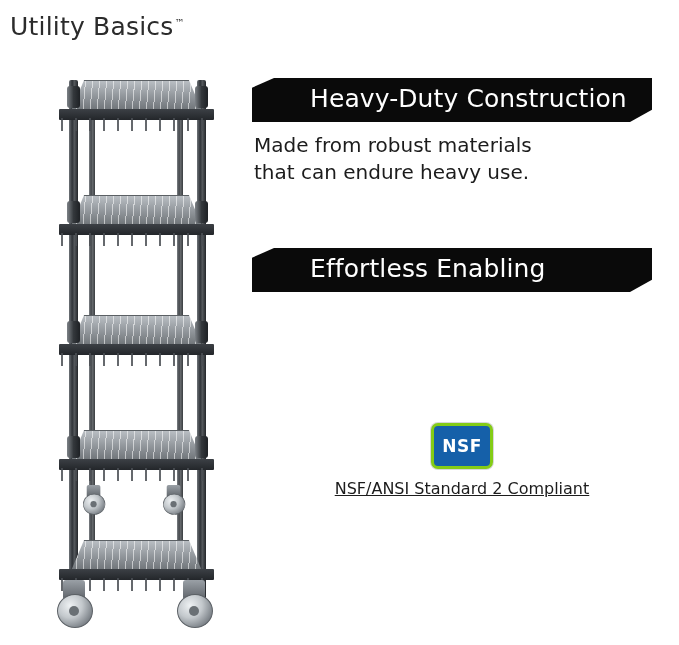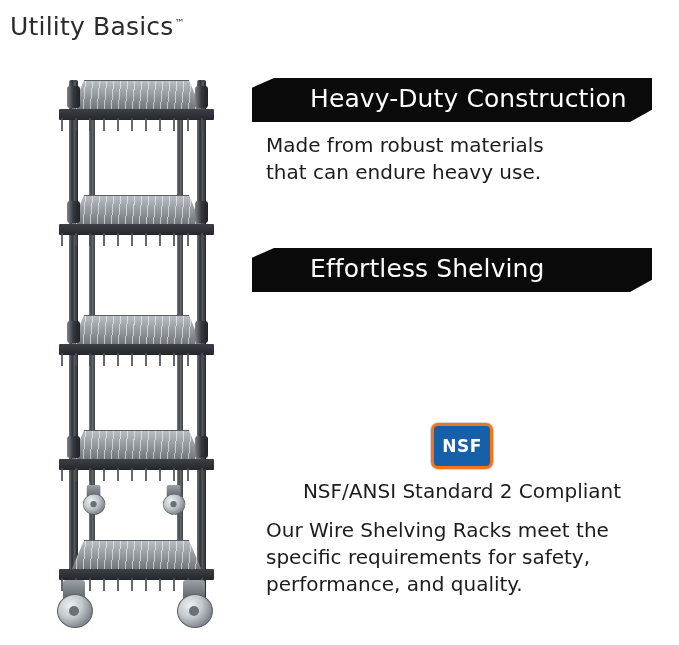--- a/index.html
+++ b/index.html
@@ -180,21 +180,21 @@
     font-size: 25px;
     font-weight: 400;
     letter-spacing: 0.1px;
     white-space: nowrap;
   }
 
   .para {
     font-size: 20px;
     line-height: 27px;
     color: #1c1c1c;
-    margin: 4px 0 0 14px;
+    margin: 4px 0 0 2px;
     white-space: pre-line;
   }
 
   .block-1 { position: absolute; left: 0; top: 0; width: 420px; }
   .block-2 { position: absolute; left: 0; top: 170px; width: 420px; }
   .block-3 { position: absolute; left: 0; top: 345px; width: 420px; }
 
   
   .nsf-wrap {
     display: flex;
@@ -206,28 +206,29 @@
     height: 40px;
     border-radius: 7px;
     background: #1560a9;
     color: #ffffff;
     display: flex;
     align-items: center;
     justify-content: center;
     font-size: 17px;
     font-weight: bold;
     letter-spacing: .5px;
-    border: 3px solid #f97316;
+    border: 3px solid #84cc16;
     box-shadow: 0 0 0 1px #d8d8d8;
   }
   .nsf-caption {
-    font-size: 20px;
+    font-size: 16px;
     text-align: center;
     color: #1c1c1c;
     margin: 2px 0 14px 0;
+    text-decoration: underline;
   }
 </style>
 </head>
 <body>
 
 <div class="brand">
   <span>Utility Basics</span><span class="tm">™</span>
 </div>
 
 <div class="product-area">
@@ -306,27 +307,24 @@
       <div class="bg"></div>
       <div class="txt">Heavy-Duty Construction</div>
     </div>
     <div class="para">Made from robust materials
 that can endure heavy use.</div>
   </div>
 
   <div class="block-2">
     <div class="banner">
       <div class="bg"></div>
-      <div class="txt">Effortless Shelving</div>
+      <div class="txt">Effortless Enabling</div>
     </div>
   </div>
 
   <div class="block-3">
     <div class="nsf-wrap">
       <div class="nsf">NSF</div>
     </div>
     <div class="nsf-caption">NSF/ANSI Standard 2 Compliant</div>
-    <div class="para">Our Wire Shelving Racks meet the
-specific requirements for safety,
-performance, and quality.</div>
   </div>
 
 </div>
 
 </body></html>

